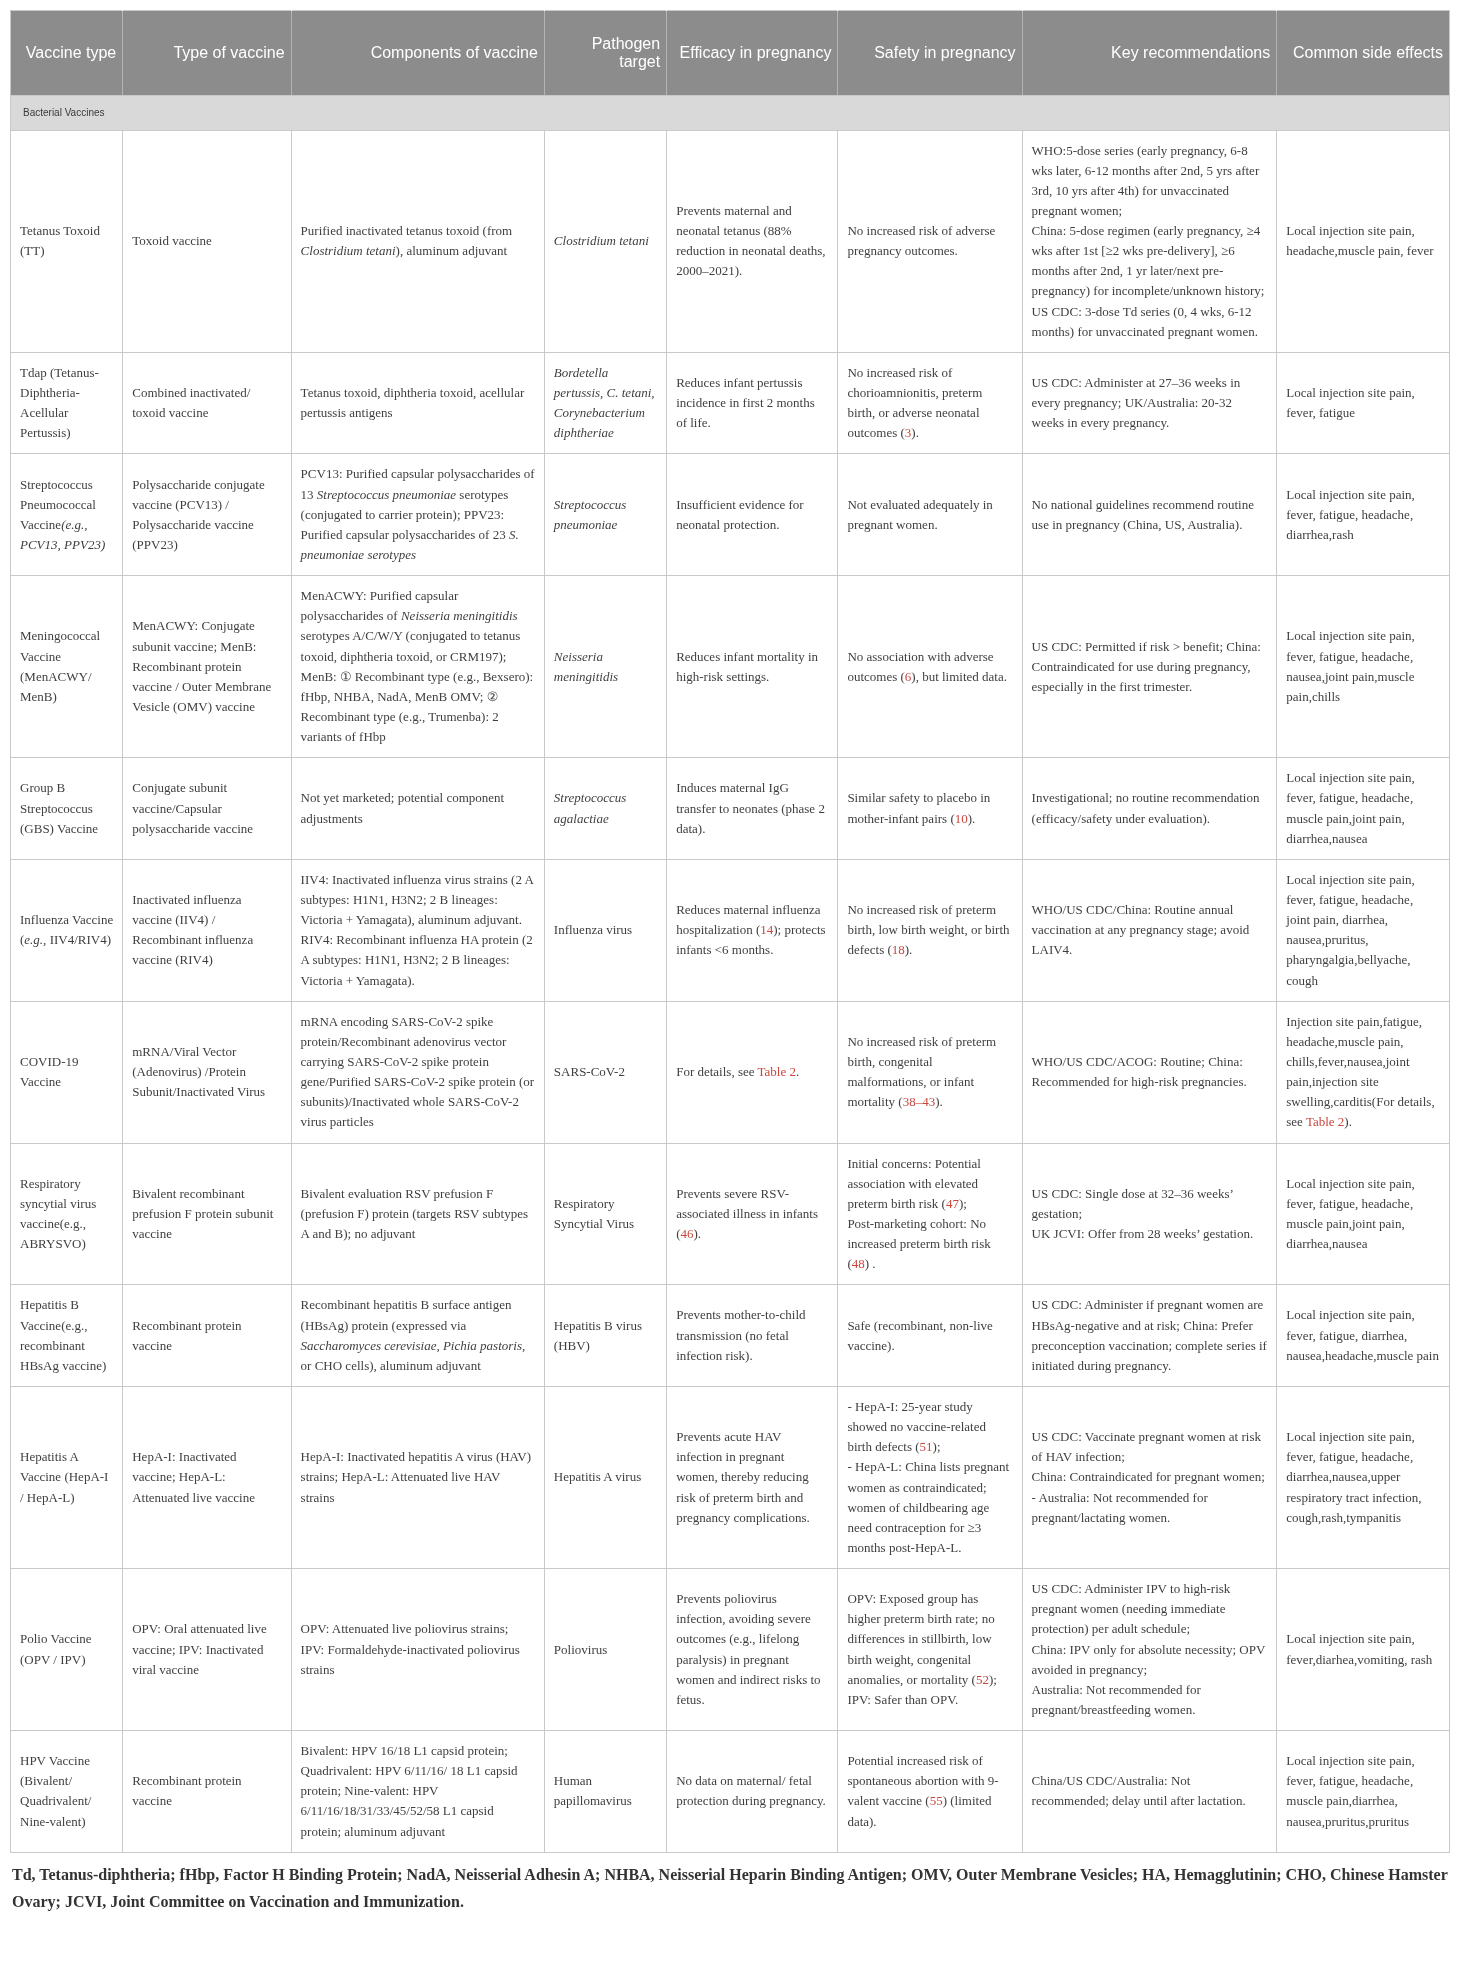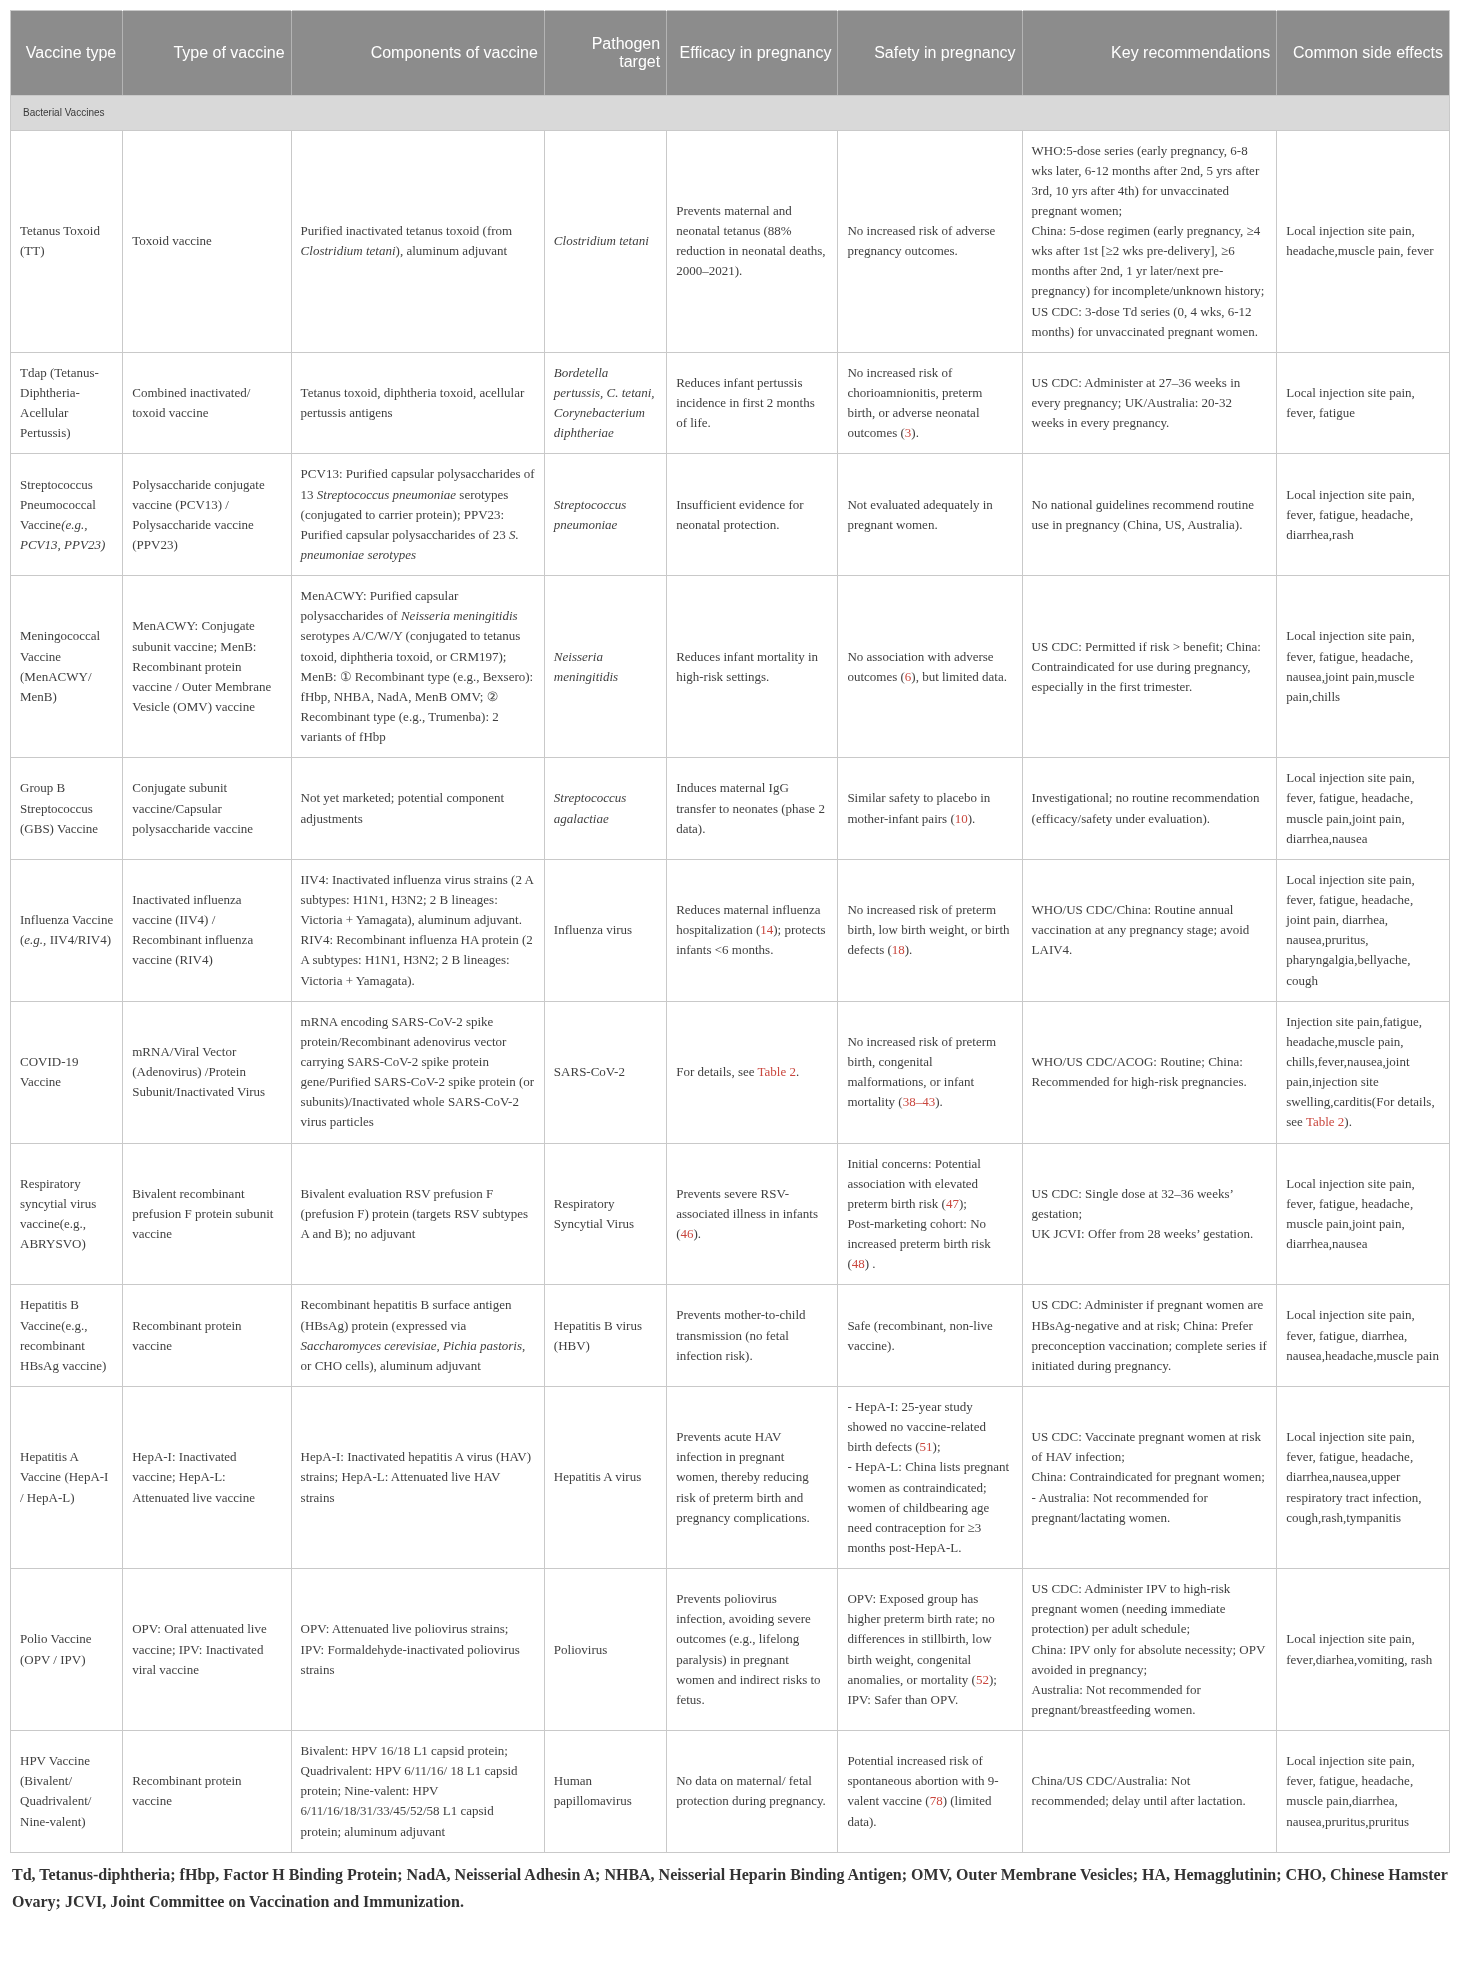--- a/index.html
+++ b/index.html
@@ -196,20 +196,20 @@
           <td>OPV: Exposed group has higher preterm birth rate; no differences in stillbirth, low birth weight, congenital anomalies, or mortality (<span class="cite">52</span>);<br>IPV: Safer than OPV.</td>
           <td>US CDC: Administer IPV to high-risk pregnant women (needing immediate protection) per adult schedule;<br>China: IPV only for absolute necessity; OPV avoided in pregnancy;<br>Australia: Not recommended for pregnant/breastfeeding women.</td>
           <td>Local injection site pain, fever,diarhea,vomiting, rash</td>
         </tr>
         <tr>
           <td>HPV Vaccine (Bivalent/ Quadrivalent/ Nine-valent)</td>
           <td>Recombinant protein vaccine</td>
           <td>Bivalent: HPV 16/18 L1 capsid protein; Quadrivalent: HPV 6/11/16/ 18 L1 capsid protein; Nine-valent: HPV 6/11/16/18/31/33/45/52/58 L1 capsid protein; aluminum adjuvant</td>
           <td>Human papillomavirus</td>
           <td>No data on maternal/ fetal protection during pregnancy.</td>
-          <td>Potential increased risk of spontaneous abortion with 9-valent vaccine (<span class="cite">78</span>) (limited data).</td>
+          <td>Potential increased risk of spontaneous abortion with 9-valent vaccine (<span class="cite">55</span>) (limited data).</td>
           <td>China/US CDC/Australia: Not recommended; delay until after lactation.</td>
           <td>Local injection site pain, fever, fatigue, headache, muscle pain,diarrhea, nausea,pruritus,pruritus</td>
         </tr>
       </tbody>
   </table>
   <div class="footnote">Td, Tetanus-diphtheria; fHbp, Factor H Binding Protein; NadA, Neisserial Adhesin A; NHBA, Neisserial Heparin Binding Antigen; OMV, Outer Membrane Vesicles; HA, Hemagglutinin; CHO, Chinese Hamster Ovary; JCVI, Joint Committee on Vaccination and Immunization.</div>
 </div>
 
 </body></html>

